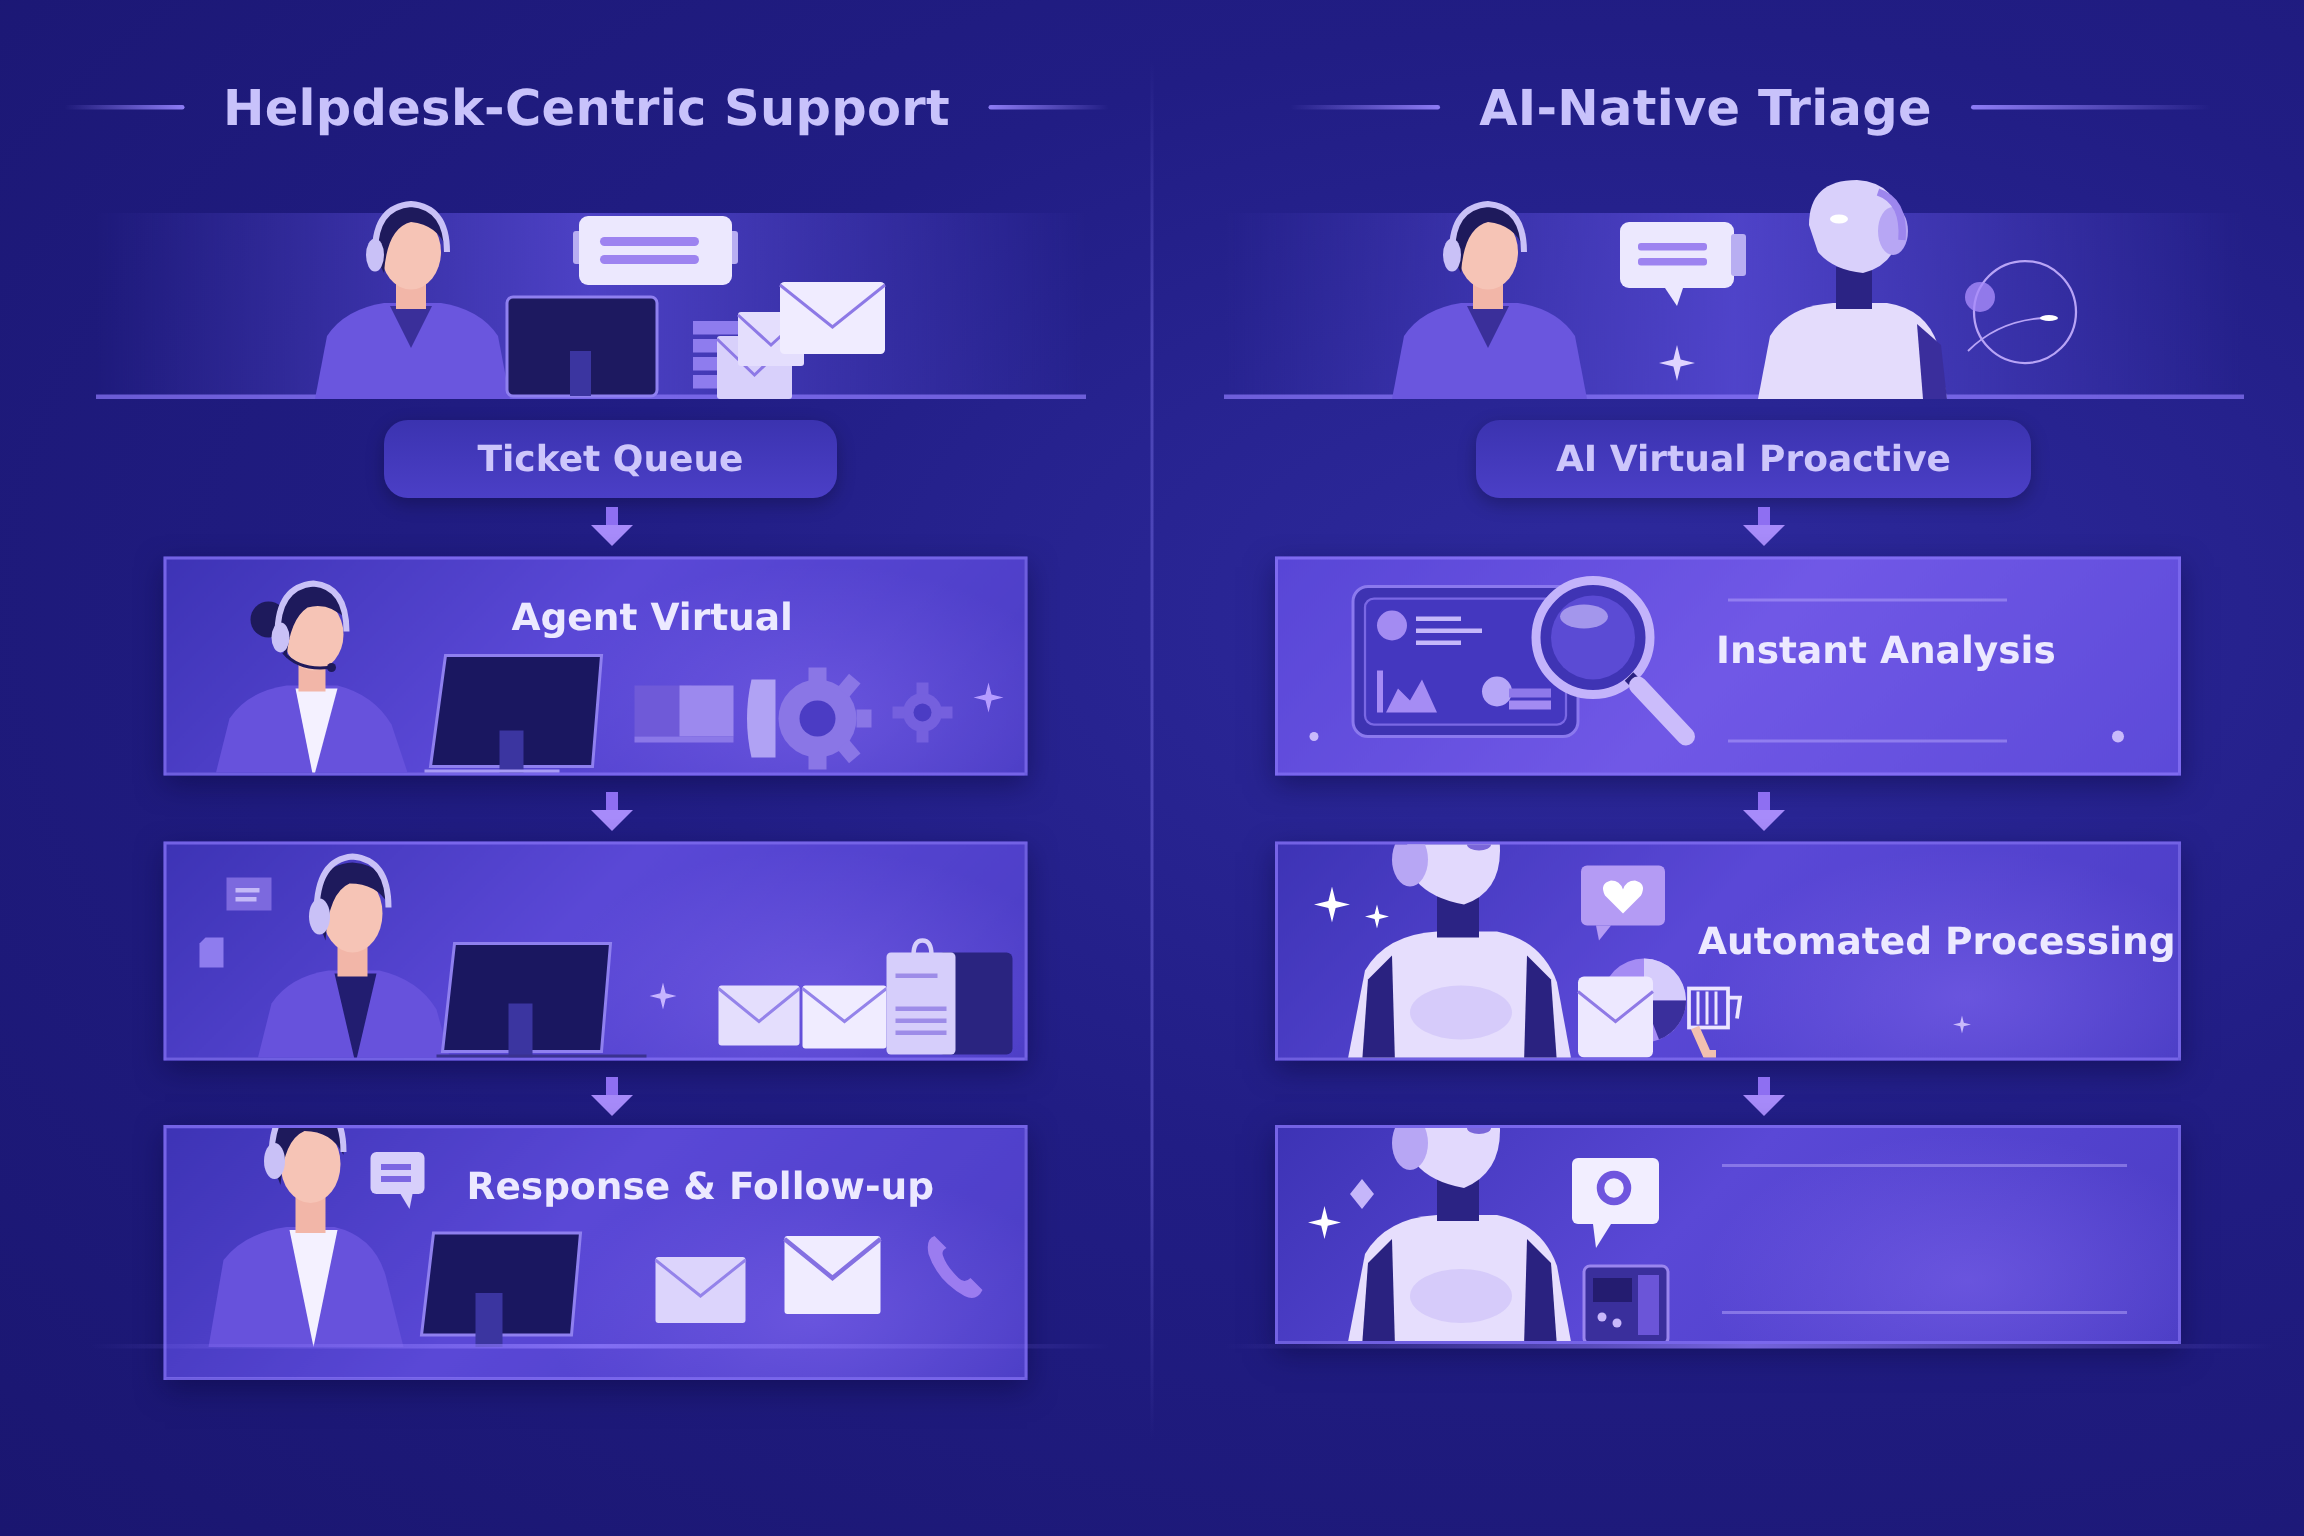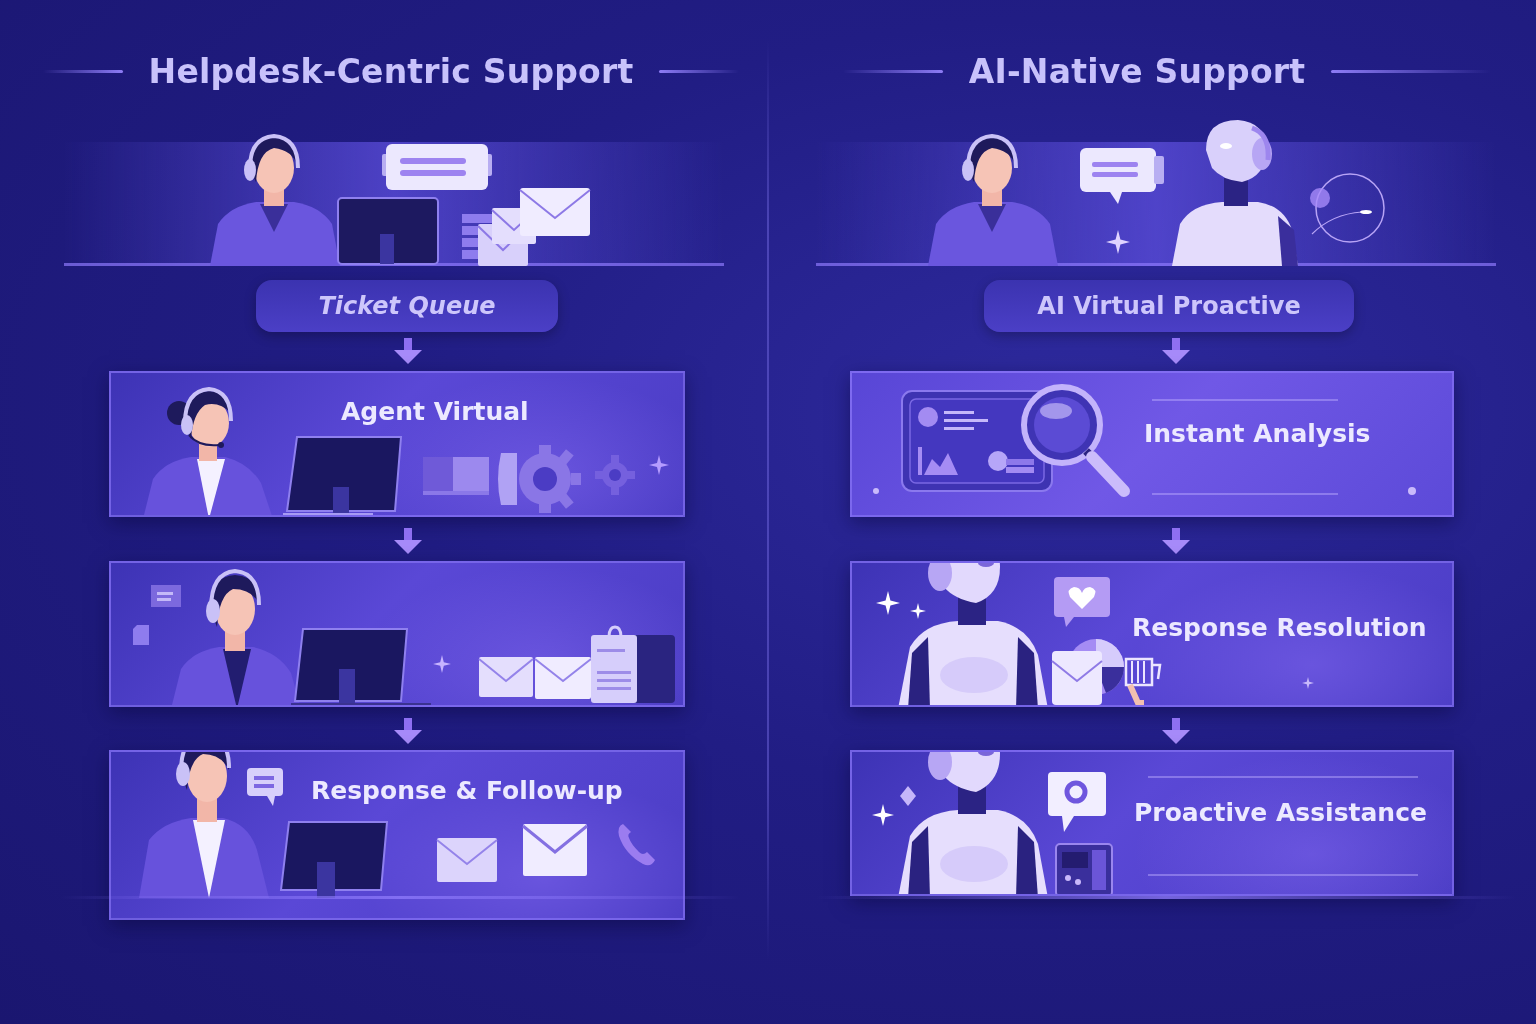--- a/index.html
+++ b/index.html
@@ -35,21 +35,21 @@
   }
   .col-right .hero { left: 40px; width: 680px; }
 
   .pill {
     position: absolute; top: 280px; height: 52px; border-radius: 16px;
     background: linear-gradient(180deg, #3b33b0 0%, #4b3fc6 100%);
     display: flex; align-items: center; justify-content: center;
     font-size: 24px; font-weight: bold; color: #cdc6fb;
     box-shadow: 0 4px 12px rgba(0,0,0,0.25);
   }
-  .col-left .pill { left: 256px; width: 302px; font-style: italic; }
+  .col-left .pill { left: 256px; width: 302px; }
   .col-right .pill { left: 208px; width: 370px; }
 
   .arrow {
     position: absolute; width: 28px; height: 28px;
   }
   .arrow .shaft { position: absolute; left: 10px; top: 0; width: 8px; height: 14px; background: #8e6ff2; }
   .arrow .head { position: absolute; left: 0; top: 12px; width: 0; height: 0;
     border-left: 14px solid transparent; border-right: 14px solid transparent; border-top: 14px solid #a78bfa; }
 
   .stage {
@@ -277,21 +277,21 @@
       <path d="M6 2 Q0 4 2 14 Q8 32 26 42 Q34 46 38 38 L30 30 Q26 34 22 30 Q14 22 12 16 Q10 12 14 10 Z" fill="#9b7cf0"></path>
     </svg>
   </div>
 
   <div class="base-line"></div>
 </section>
 
 <section class="column col-right">
   <div class="col-title">
     <span class="line" style="width:100px"></span>
-    <span class="text">AI-Native Support</span>
+    <span class="text">AI-Native Triage</span>
     <span class="line right" style="width:160px"></span>
   </div>
 
   <div class="hero">
     <svg style="left:112px;top:-10px" width="130" height="134" viewBox="0 0 130 134">
       <path d="M0 134 L8 92 Q20 74 46 70 L84 70 Q110 74 122 92 L130 134 Z" fill="#6a56de"></path>
       <path d="M50 72 L64 100 L78 72 Z" fill="#3a2f9a"></path>
       <rect x="54" y="50" width="20" height="24" fill="#f2b6a8"></rect>
       <ellipse cx="64" cy="36" rx="20" ry="25" fill="#f6c4b6"></ellipse>
       <path d="M40 38 Q38 8 64 6 Q90 8 88 34 Q82 18 64 16 Q48 20 46 50 Z" fill="#1e1a5c"></path>
@@ -359,21 +359,21 @@
       <circle cx="540" cy="6" r="4" fill="#c9bafb"></circle>
     </svg>
   </div>
   <div class="arrow" style="left:386px;top:528px">
       <div class="shaft"></div>
       <div class="head"></div>
     </div>
 
   <div class="stage" style="top:561px">
     <div class="glow"></div>
-    <span class="label" style="left:280px;top:50px">Response Resolution</span>
+    <span class="label" style="left:280px;top:50px">Automated Processing</span>
     <svg style="left:24px;top:28px" width="24" height="24" viewBox="0 0 20 20">
       <path d="M10 0 L12 8 L20 10 L12 12 L10 20 L8 12 L0 10 L8 8 Z" fill="#ffffff"></path>
     </svg>
     <svg style="left:58px;top:40px" width="16" height="16" viewBox="0 0 20 20">
       <path d="M10 0 L12 8 L20 10 L12 12 L10 20 L8 12 L0 10 L8 8 Z" fill="#ffffff"></path>
     </svg>
     <svg style="left:36px;top:-26px" width="170" height="172" viewBox="0 0 170 172">
       <path d="M10 172 L22 110 Q36 86 70 84 L110 84 Q140 90 150 118 L160 172 Z" fill="#e6defd"></path>
       <path d="M24 116 L40 100 L42 172 L20 172 Z" fill="#2a2280"></path>
       <path d="M146 116 L130 100 L128 172 L150 172 Z" fill="#2a2280"></path>
@@ -410,21 +410,20 @@
   </div>
   <div class="arrow" style="left:386px;top:718px">
       <div class="shaft"></div>
       <div class="head"></div>
     </div>
 
   <div class="stage" style="top:750px">
     <div class="glow"></div>
     <div class="hline" style="left:296px;top:24px;width:270px"></div>
     <div class="hline" style="left:296px;top:122px;width:270px"></div>
-    <span class="label" style="left:282px;top:46px">Proactive Assistance</span>
     <svg style="left:20px;top:52px" width="22" height="22" viewBox="0 0 20 20">
       <path d="M10 0 L12 8 L20 10 L12 12 L10 20 L8 12 L0 10 L8 8 Z" fill="#ffffff"></path>
     </svg>
     <svg style="left:48px;top:34px" width="16" height="20" viewBox="0 0 16 20">
       <path d="M8 0 L16 10 L8 20 L0 10 Z" fill="#c5b6fa"></path>
     </svg>
     <svg style="left:36px;top:-28px" width="170" height="174" viewBox="0 0 170 174">
       <path d="M10 174 L22 112 Q36 88 70 86 L110 86 Q140 92 150 120 L160 174 Z" fill="#e6defd"></path>
       <path d="M24 118 L40 102 L42 174 L20 174 Z" fill="#2a2280"></path>
       <path d="M146 118 L130 102 L128 174 L150 174 Z" fill="#2a2280"></path>

